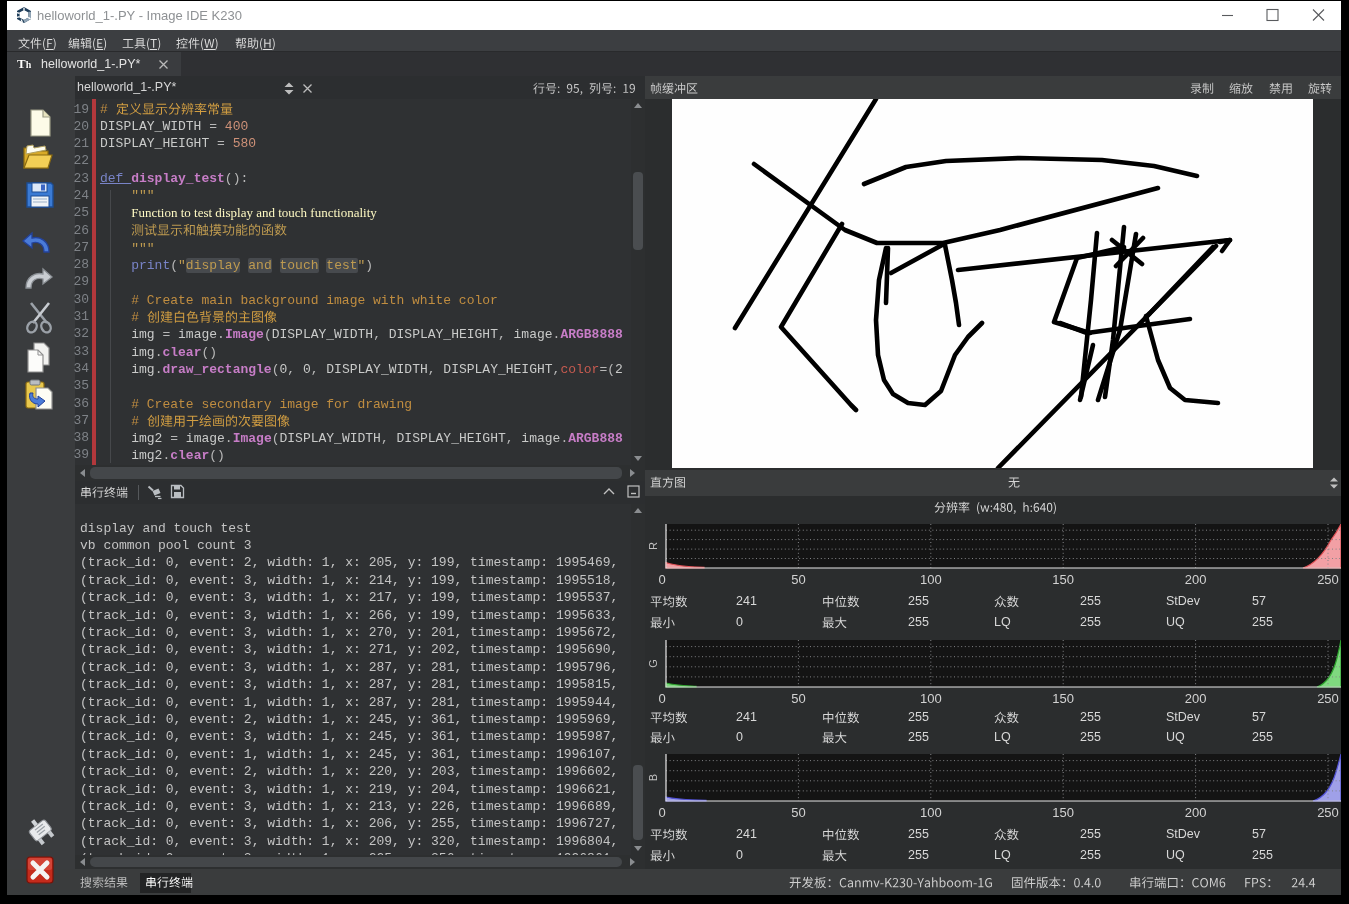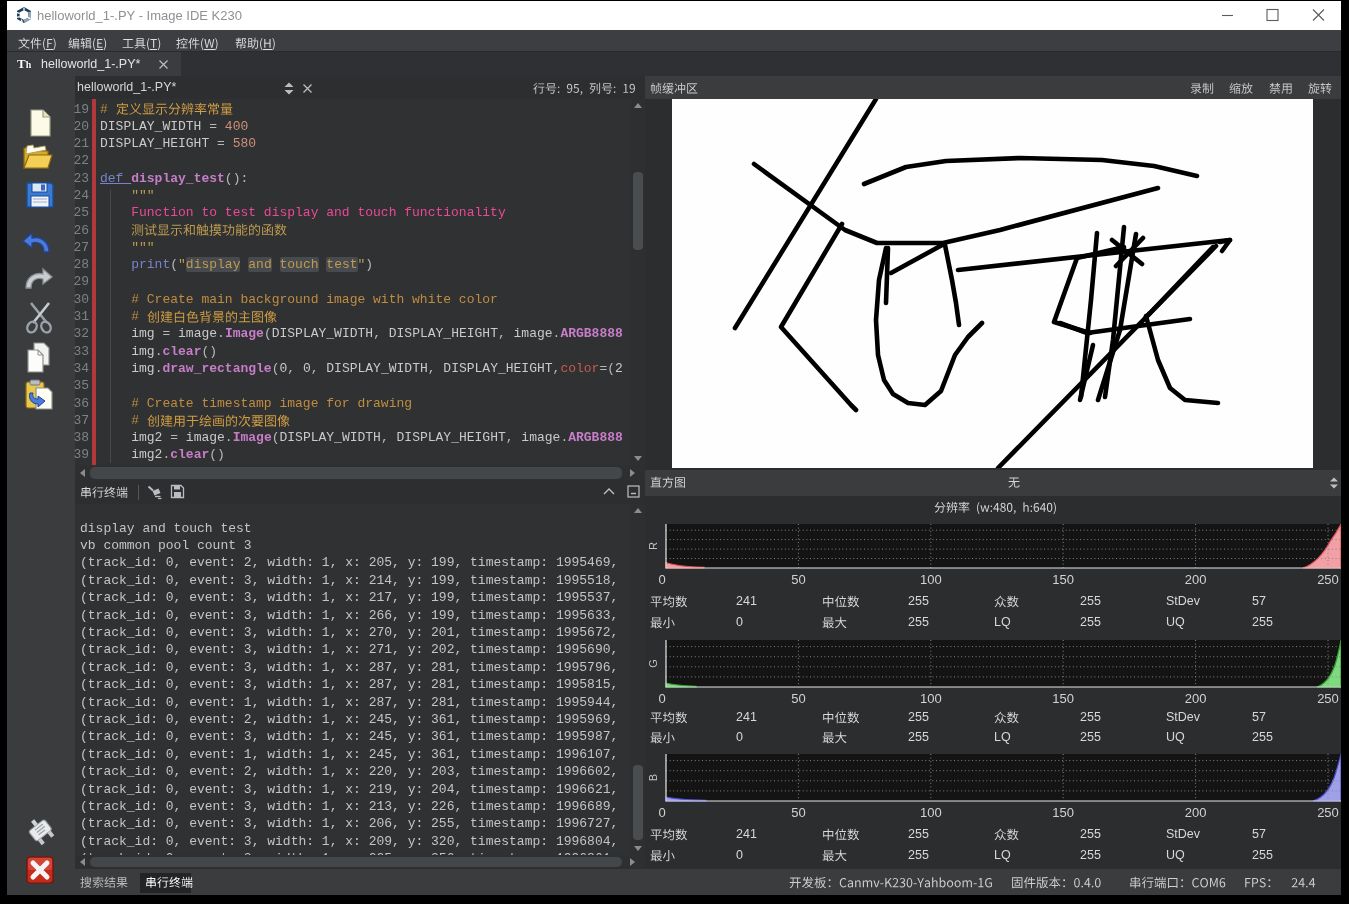--- a/index.html
+++ b/index.html
@@ -347,32 +347,32 @@
 39</pre>
 <div style="position:absolute;left:92px;top:99px;width:3.5px;height:366px;background:#b2383c"></div>
 <div style="position:absolute;left:110px;top:190px;width:1px;height:273px;background:#46484b"></div>
 <div style="position:absolute;left:75px;top:99px;width:556px;height:366px;overflow:hidden">
     <pre style="position:absolute;left:25px;top:1.5px;margin:0;font:13px &quot;Liberation Mono&quot;,monospace;line-height:17.3px"><span style="color:#c08d40;"># </span>　　　　　　　　　
 <span style="color:#c9cac9;">DISPLAY_WIDTH </span><span style="color:#b8b8b8;">= </span><span style="color:#ce9178;">400</span>
 <span style="color:#c9cac9;">DISPLAY_HEIGHT </span><span style="color:#b8b8b8;">= </span><span style="color:#ce9178;">580</span>
 
 <span style="color:#7984c8;text-decoration:underline;">def </span><span style="color:#c77dc7;font-weight:bold;">display_test</span><span style="color:#b8b8b8;">():</span>
     <span style="color:#bf9b50;">"""</span>
-    <span style="color:#ec4899;">Function to test display and touch functionality</span>
+    <span style="color:#fef9c3;font-family:Liberation Serif, serif;">Function to test display and touch functionality</span>
     
     <span style="color:#bf9b50;">"""</span>
     <span style="color:#7984c8;">print</span><span style="color:#b8b8b8;">(</span><span style="color:#bf9b50;">"</span><span style="color:#bf9b50;background:#474a4e;border-radius:2px;">display</span> <span style="color:#bf9b50;background:#474a4e;border-radius:2px;">and</span> <span style="color:#bf9b50;background:#474a4e;border-radius:2px;">touch</span> <span style="color:#bf9b50;background:#474a4e;border-radius:2px;">test</span><span style="color:#bf9b50;">"</span><span style="color:#b8b8b8;">)</span>
 
     <span style="color:#c08d40;"># Create main background image with white color</span>
     <span style="color:#c08d40;"># </span>
     <span style="color:#c9cac9;">img </span><span style="color:#b8b8b8;">= </span><span style="color:#c9cac9;">image</span><span style="color:#b8b8b8;">.</span><span style="color:#c77dc7;font-weight:bold;">Image</span><span style="color:#b8b8b8;">(</span><span style="color:#c9cac9;">DISPLAY_WIDTH</span><span style="color:#b8b8b8;">, </span><span style="color:#c9cac9;">DISPLAY_HEIGHT</span><span style="color:#b8b8b8;">, </span><span style="color:#c9cac9;">image</span><span style="color:#b8b8b8;">.</span><span style="color:#c77dc7;font-weight:bold;">ARGB8888</span>
     <span style="color:#c9cac9;">img</span><span style="color:#b8b8b8;">.</span><span style="color:#c77dc7;font-weight:bold;">clear</span><span style="color:#b8b8b8;">()</span>
     <span style="color:#c9cac9;">img</span><span style="color:#b8b8b8;">.</span><span style="color:#c77dc7;font-weight:bold;">draw_rectangle</span><span style="color:#b8b8b8;">(</span><span style="color:#c9cac9;">0</span><span style="color:#b8b8b8;">, </span><span style="color:#c9cac9;">0</span><span style="color:#b8b8b8;">, </span><span style="color:#c9cac9;">DISPLAY_WIDTH</span><span style="color:#b8b8b8;">, </span><span style="color:#c9cac9;">DISPLAY_HEIGHT</span><span style="color:#b8b8b8;">,</span><span style="color:#c75b50;">color</span><span style="color:#b8b8b8;">=(</span><span style="color:#c9cac9;">2</span>
 
-    <span style="color:#c08d40;"># Create timestamp image for drawing</span>
+    <span style="color:#c08d40;"># Create secondary image for drawing</span>
     <span style="color:#c08d40;"># </span>
     <span style="color:#c9cac9;">img2 </span><span style="color:#b8b8b8;">= </span><span style="color:#c9cac9;">image</span><span style="color:#b8b8b8;">.</span><span style="color:#c77dc7;font-weight:bold;">Image</span><span style="color:#b8b8b8;">(</span><span style="color:#c9cac9;">DISPLAY_WIDTH</span><span style="color:#b8b8b8;">, </span><span style="color:#c9cac9;">DISPLAY_HEIGHT</span><span style="color:#b8b8b8;">, </span><span style="color:#c9cac9;">image</span><span style="color:#b8b8b8;">.</span><span style="color:#c77dc7;font-weight:bold;">ARGB888</span>
     <span style="color:#c9cac9;">img2</span><span style="color:#b8b8b8;">.</span><span style="color:#c77dc7;font-weight:bold;">clear</span><span style="color:#b8b8b8;">()</span></pre>
   </div>
 <svg class="tr" style="left:115.6px;top:102.1px" width="117" height="17">
     <g fill="#d29e42" transform="translate(0,11.70) scale(0.013000,-0.013000)">
       <use href="#g5b9a" x="0.0"></use>
       <use href="#g4e49" x="1000.0"></use>
       <use href="#g663e" x="2000.0"></use>
       <use href="#g793a" x="3000.0"></use>

